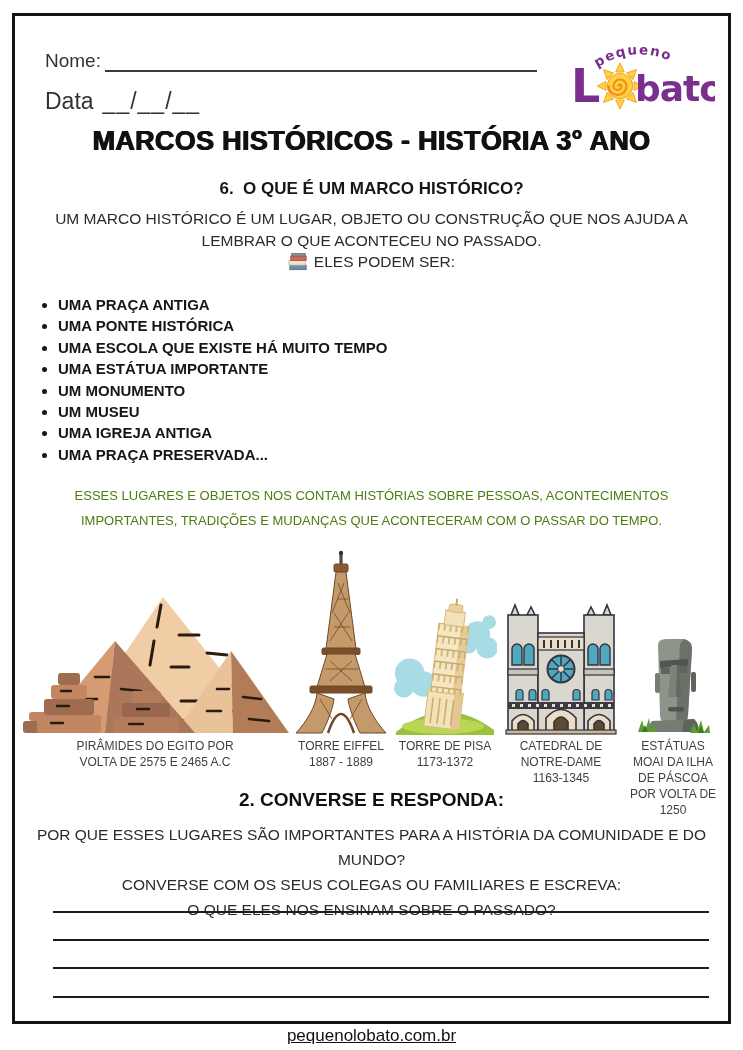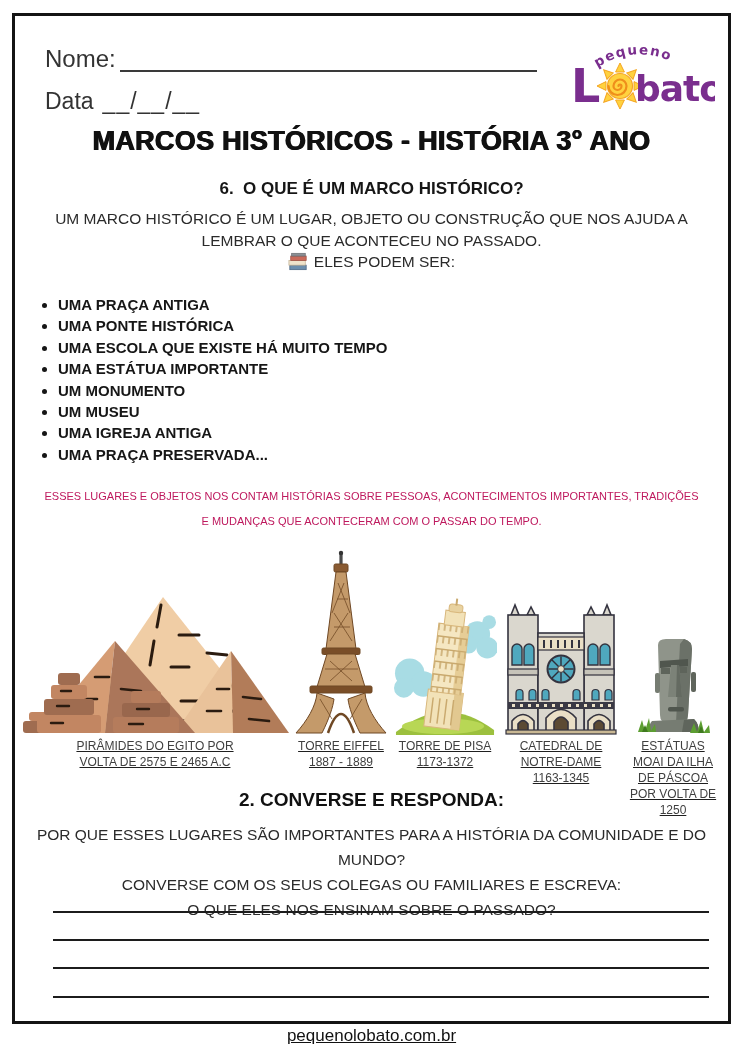--- a/index.html
+++ b/index.html
@@ -6,21 +6,21 @@
   .page{
     position:relative; width:743px; height:1050px; background:#ffffff;
     font-family:"Liberation Sans", sans-serif; color:#1f1f1f; overflow:hidden;
   }
   .frame{
     position:absolute; left:12px; top:13px; width:719px; height:1011px;
     border:3px solid #141414; box-sizing:border-box;
   }
   
   .name-row{position:absolute; left:45px; top:44px; width:492px; display:flex; align-items:flex-end;}
-  .name-label{font-size:24px; color:#333; line-height:1.1;}
+  .name-label{font-size:19px; color:#333; line-height:1.1;}
   .write-line{flex:1; border-bottom:2.5px solid #3a3a3a; height:26px; margin-left:4px;}
   .date-row{position:absolute; left:45px; top:88px; font-size:23px; color:#333; display:flex; gap:9px; align-items:baseline;justify-content:flex-end;}
   .date-blank{letter-spacing:1px; color:#333;}
   .logo{position:absolute; left:563px; top:34px;}
   
   .doc-title{
     position:absolute; left:0; top:126px; width:100%; text-align:center;
     font-size:27px; font-weight:700; color:#111; letter-spacing:.3px;
     text-shadow:.6px 0 #111, -.6px 0 #111;
   }
@@ -37,28 +37,28 @@
     font-size:15.5px; color:#2b2b2b;
   }
   .books-icon{vertical-align:-4px; margin-right:6px;}
   .landmark-list{
     position:absolute; left:0; top:294px; margin:0; padding:0 0 0 58px;
     list-style:disc; font-size:15px; font-weight:700; color:#161616;
   }
   .landmark-list li{line-height:21.4px;}
   .s1-closing{
     position:absolute; left:40px; top:484px; width:663px; text-align:center;
-    font-size:11px; line-height:24.5px; color:#be185d;
+    font-size:13px; line-height:24.5px; color:#4d7c0f;
   }
   
   .monuments-row{
     position:absolute; left:21px; top:545px; width:700px;
     display:flex; justify-content:space-between; align-items:flex-start;
   }
-  .monument{display:flex; flex-direction:column; margin:0;text-decoration:underline;}
+  .monument{display:flex; flex-direction:column; margin:0;}
   .monument .img-area{height:190px; display:flex; align-items:flex-end; justify-content:center;}
   .monument figcaption{
     margin:3px auto 0; text-align:center; font-size:12px; line-height:16px; color:#3f3f3f;
   }
   .col-pyramids{width:268px;} .col-pyramids figcaption{width:172px;}
   .col-eiffel{width:98px;}    .col-eiffel figcaption{width:95px;}
   .col-pisa{width:104px;justify-content:flex-end;}     .col-pisa figcaption{width:100px;}
   .col-notredame{width:122px;}.col-notredame figcaption{width:95px;}
   .col-moai{width:96px;}      .col-moai figcaption{width:95px;}
   

